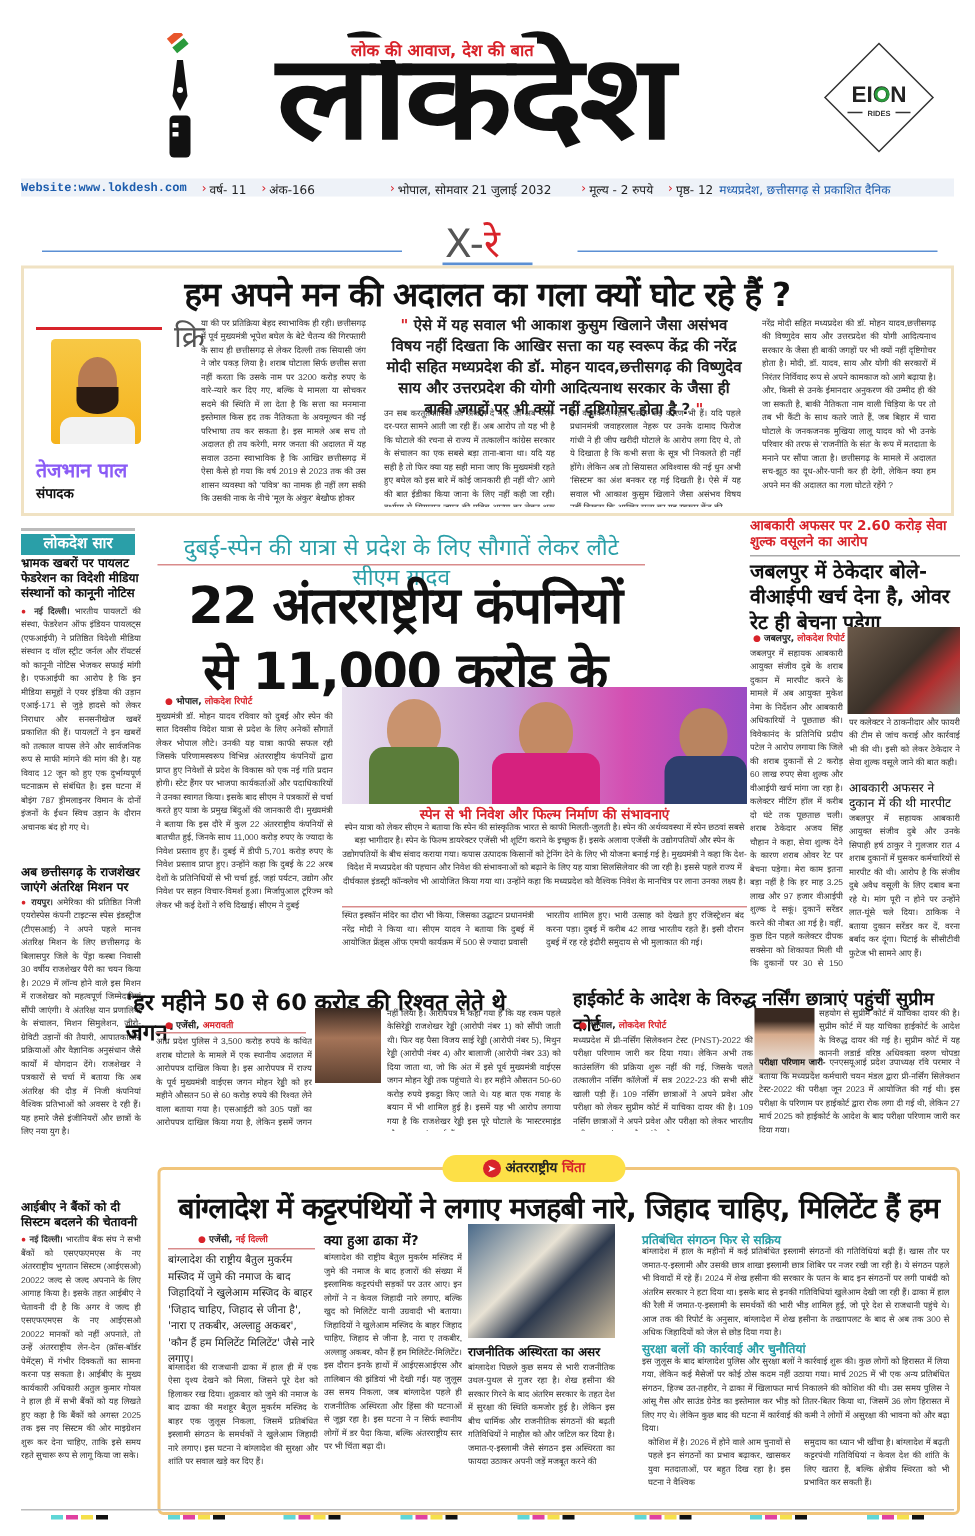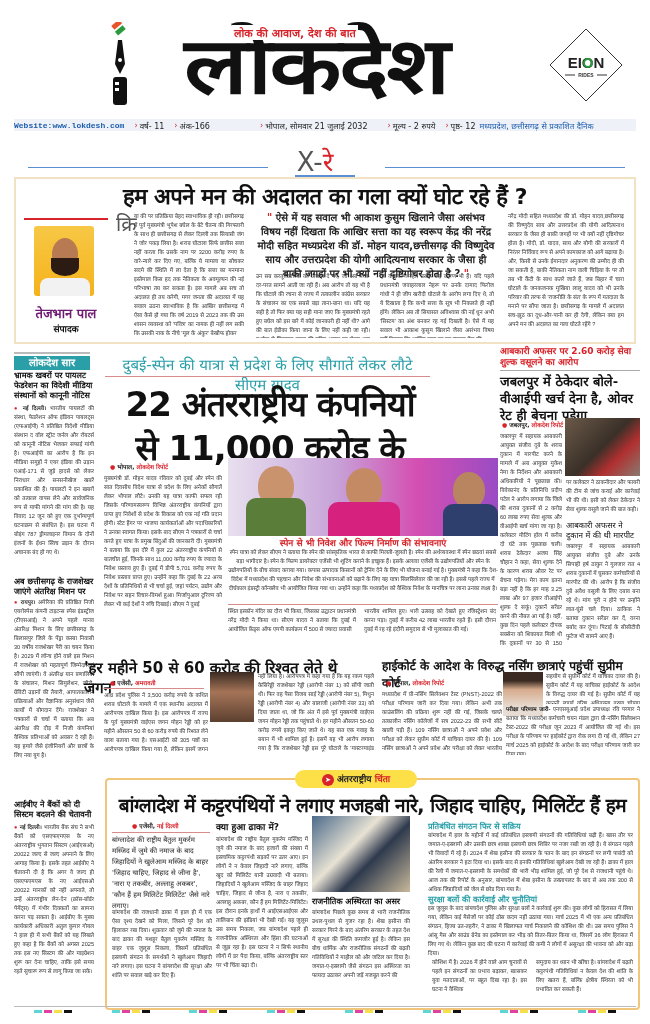--- a/index.html
+++ b/index.html
@@ -97,22 +97,22 @@
 
 <div class="abs edbox"></div>
 <div class="abs edhead">हम अपने मन की अदालत का गला क्यों घोट रहे हैं ?</div>
 
 <div class="abs redrule" style="left:24px;top:218px;width:84px"></div>
 <div class="abs photo" style="left:34px;top:226px;width:60px;height:70px;border-radius:3px;overflow:hidden">
   <div class="face" style="left:18px;top:12px;width:26px;height:32px;background:#b77a52"></div>
   <div class="face" style="left:17px;top:32px;width:28px;height:18px;background:#2b1b12;border-radius:0 0 50% 50%"></div>
   <div style="position:absolute;left:6px;top:52px;width:50px;height:20px;background:#f2f2f2;border-radius:8px 8px 0 0"></div>
 </div>
-<div class="abs" style="left:24px;top:304px;width:84px;text-align:center;font-size:13px;font-weight:bold;color:#701a75">तेजभान पाल</div>
-<div class="abs" style="left:24px;top:322px;width:84px;text-align:center;font-size:9px;font-weight:bold;color:#111">संपादक</div>
+<div class="abs" style="left:24px;top:304px;width:84px;text-align:left;font-size:13px;font-weight:bold;color:#8b5cf6">तेजभान पाल</div>
+<div class="abs" style="left:24px;top:322px;width:84px;text-align:left;font-size:9px;font-weight:bold;color:#111">संपादक</div>
 
 <div class="abs" style="left:116px;top:210px;font-size:20px;color:#555;font-family:'DejaVu Serif',serif">क्रि</div>
 <div class="abs col" style="left:134px;top:212px;width:110px;height:126px">या की पर प्रतिक्रिया बेहद स्वाभाविक ही रही। छत्तीसगढ़ में पूर्व मुख्यमंत्री भूपेश बघेल के बेटे चैतन्य की गिरफ्तारी के साथ ही छत्तीसगढ़ से लेकर दिल्ली तक सियासी जंग ने जोर पकड़ लिया है। शराब घोटाला सिर्फ छत्तीस सत्ता नहीं करता कि उसके नाम पर 3200 करोड़ रुपए के वारे-न्यारे कर दिए गए, बल्कि ये मामला या सोचकर सदमे की स्थिति में ला देता है कि सत्ता का मनमाना इस्तेमाल किस हद तक नैतिकता के अवमूल्यन की नई परिभाषा तय कर सकता है। इस मामले अब सच तो अदालत ही तय करेगी, मगर जनता की अदालत में यह सवाल उठना स्वाभाविक है कि आखिर छत्तीसगढ़ में ऐसा कैसे हो गया कि वर्ष 2019 से 2023 तक की उस शासन व्यवस्था को 'पवित्र' का नामक ही नहीं लग सकी कि उसकी नाक के नीचे 'मूल के अंकुर' बेखौफ होकर</div>
 <div class="abs quote" style="left:256px;top:211px;width:240px;height:58px"><span class="q">" </span><span>ऐसे में यह सवाल भी आकाश कुसुम खिलाने जैसा असंभव विषय नहीं दिखता कि आखिर सत्ता का यह स्वरूप केंद्र की नरेंद्र मोदी सहित मध्यप्रदेश की डॉ. मोहन यादव,छत्तीसगढ़ की विष्णुदेव साय और उत्तरप्रदेश की योगी आदित्यनाथ सरकार के जैसा ही बाकी जगहों पर भी क्यों नहीं दृष्टिगोचर होता है ?</span><span class="q"> "</span></div>
 <div class="abs col" style="left:256px;top:272px;width:114px;height:66px">उन सब करतूतकारियों को अंजाम दे गए, जो अब परत-दर-परत सामने आती जा रही हैं। अब आरोप तो यह भी है कि घोटाले की रचना से राज्य में तत्कालीन कांग्रेस सरकार के संचालन का एक सबसे बड़ा ताना-बाना था। यदि यह सही है तो फिर क्या यह सही माना जाए कि मुख्यमंत्री रहते हुए बघेल को इस बारे में कोई जानकारी ही नहीं थी? आगे की बात ईडीका किया जाना के लिए नहीं कही जा रही। दुर्भाग्य से सियासत जगत की पवित्र आत्मा का लेकर शुरू में ही अविश्वास</div>
 <div class="abs col" style="left:380px;top:272px;width:114px;height:66px">का वातावरण रहा। उसके कई कारण भी हैं। यदि पहले प्रधानमंत्री जवाहरलाल नेहरू पर उनके दामाद फिरोज गांधी ने ही जीप खरीदी घोटाले के आरोप लगा दिए थे, तो ये दिखाता है कि कभी सत्ता के सूत्र भी निकलते ही नहीं होंगे। लेकिन अब तो सियासत अविश्वास की नई धुन अभी 'सिस्टम' का अंश बनकर रह गई दिखती है। ऐसे में यह सवाल भी आकाश कुसुम खिलाने जैसा असंभव विषय नहीं दिखता कि आखिर सत्ता का यह स्वरूप केंद्र की</div>
 <div class="abs col" style="left:508px;top:212px;width:116px;height:126px">नरेंद्र मोदी सहित मध्यप्रदेश की डॉ. मोहन यादव,छत्तीसगढ़ की विष्णुदेव साय और उत्तरप्रदेश की योगी आदित्यनाथ सरकार के जैसा ही बाकी जगहों पर भी क्यों नहीं दृष्टिगोचर होता है। मोदी, डॉ. यादव, साय और योगी की सरकारों में निरंतर निर्विवाद रूप से अपने कामकाज को आगे बढ़ाया है। और, किसी से उनके ईमानदार अनुकरण की उम्मीद ही की जा सकती है, बाकी नैतिकता नाम वाली चिड़िया के पर तो तब भी कैंटी के साथ कतरे जाते हैं, जब बिहार में चारा घोटाले के जनकजनक मुखिया लालू यादव को भी उनके परिवार की तरफ से 'राजनीति के संत' के रूप में मतदाता के मनाने पर सौंपा जाता है। छत्तीसगढ़ के मामले में अदालत सच-झूठ का दूध-और-पानी कर ही देगी, लेकिन क्या हम अपने मन की अदालत का गला घोटते रहेंगे ?</div>
 
 <div class="abs sar-line"></div>
 <div class="abs sar-tab">लोकदेश सार</div>

